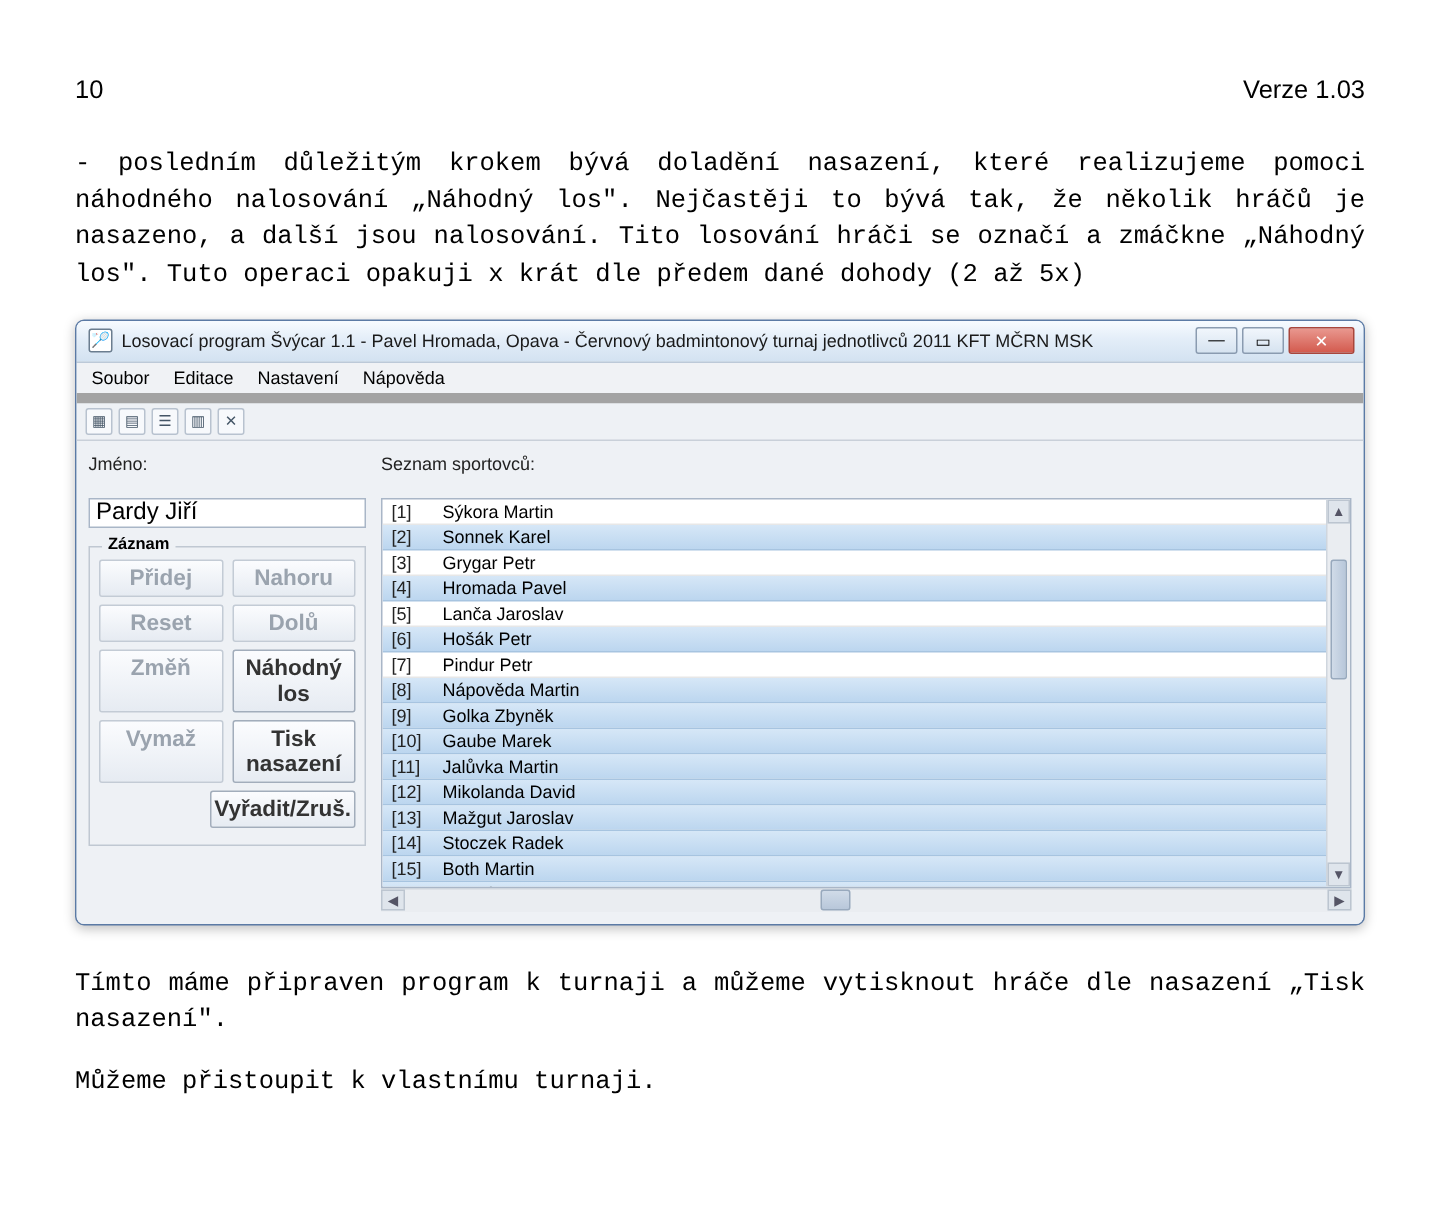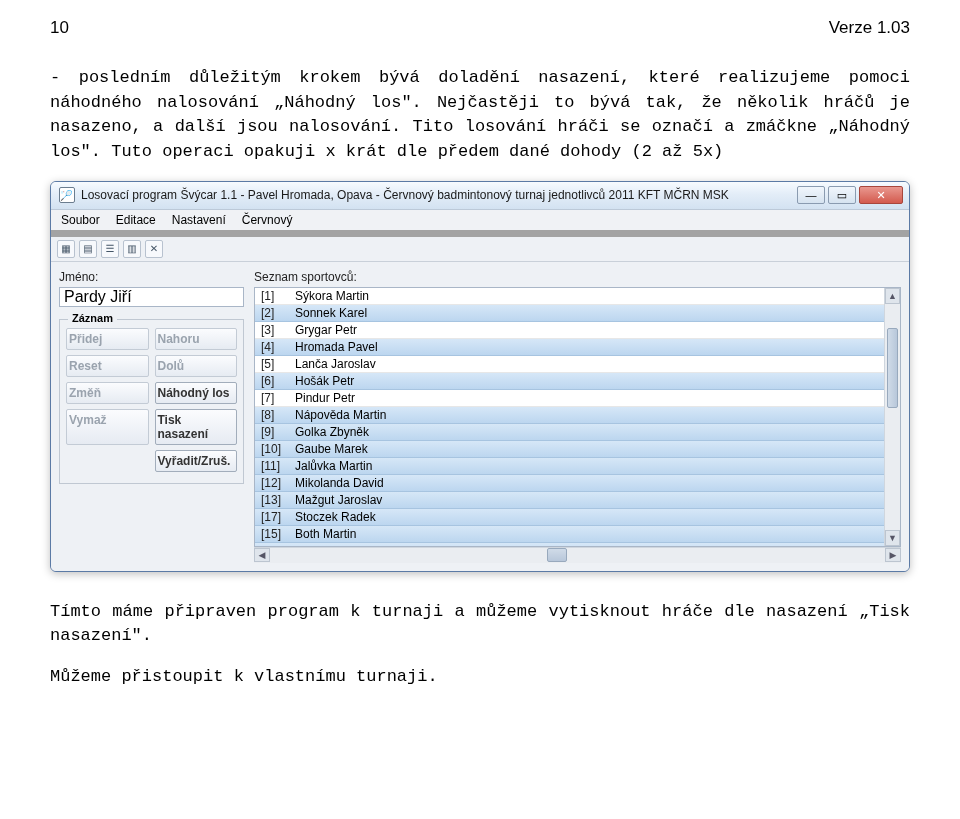--- a/index.html
+++ b/index.html
@@ -9,20 +9,21 @@
     width: 960px;
     padding: 18px 50px 30px 50px;
     color: #000;
   }
   .header-line {
     display: flex;
     justify-content: space-between;
     font-size: 17px;
     color: #000;
     margin-bottom: 28px;
+    margin-top: 32px;
   }
   .body-text {
     font-size: 17px;
     line-height: 1.45;
     text-align: justify;
     margin-bottom: 16px;
     font-family: Liberation Mono, monospace;
   }
 
   
@@ -89,21 +90,21 @@
     font-size:10px; color:#456;
     border-radius:2px;
   }
   .win-body {
     display:flex;
     background:#eef1f5;
     padding:6px 8px 8px 8px;
     gap:10px;
   }
   .left-pane { width:185px; flex-shrink:0; }
-  .lbl { font-size:12px; color:#222; margin:2px 0 3px 0; }
+  .lbl { font-size:12px; color:#222; margin:2px 0 16px 0; }
   .txtfield {
     width:100%;
     border:1px solid #a9b6c7;
     background:#fff;
     font-size:16px;
     padding:2px 4px;
     height:20px;
   }
   .panel-group {
     border:1px solid #c0c8d2;
@@ -114,25 +115,26 @@
     font-weight:bold;
   }
   .panel-group .group-title {
     position:absolute; top:-8px; left:8px;
     background:#eef1f5;
     font-size:11px; padding:0 4px;
   }
   .btn-row { display:flex; gap:6px; margin-bottom:5px; }
   .btn {
     flex:1;
-    font-size:12px;
+    font-size:15px;
     background: linear-gradient(to bottom,#fbfcfe,#e6ebf2);
     border:1px solid #a2adbb;
     border-radius:2px;
     padding:3px 2px;
+    text-align:center;
     color:#333;
   }
   .btn.disabled { color:#9aa3ae; border-color:#c3cbd5; }
 
   .right-pane { flex:1; display:flex; flex-direction:column; }
   .list-frame {
     border:1px solid #a9b6c7;
     background:#fff;
     height:260px;
     overflow:hidden;
@@ -202,21 +204,21 @@
         <div class="win-btn">—</div>
         <div class="win-btn">▭</div>
         <div class="win-btn close">✕</div>
       </div>
     </div>
 
     <div class="win-menubar">
       <span>Soubor</span>
       <span>Editace</span>
       <span>Nastavení</span>
-      <span>Červnový</span>
+      <span>Nápověda</span>
     </div>
 
     <div class="win-toolbar">
       <div class="tb-btn">▦</div>
       <div class="tb-btn">▤</div>
       <div class="tb-btn">☰</div>
       <div class="tb-btn">▥</div>
       <div class="tb-btn">✕</div>
     </div>
 
@@ -299,21 +301,21 @@
             </div>
             <div class="list-row sel">
               <span class="list-idx">[12]</span>
               <span>Mikolanda David</span>
             </div>
             <div class="list-row sel">
               <span class="list-idx">[13]</span>
               <span>Mažgut Jaroslav</span>
             </div>
             <div class="list-row sel">
-              <span class="list-idx">[17]</span>
+              <span class="list-idx">[14]</span>
               <span>Stoczek Radek</span>
             </div>
             <div class="list-row sel">
               <span class="list-idx">[15]</span>
               <span>Both Martin</span>
             </div>
             <div class="list-row sel">
               <span class="list-idx">[16]</span>
               <span>Bednář Roman</span>
             </div>

